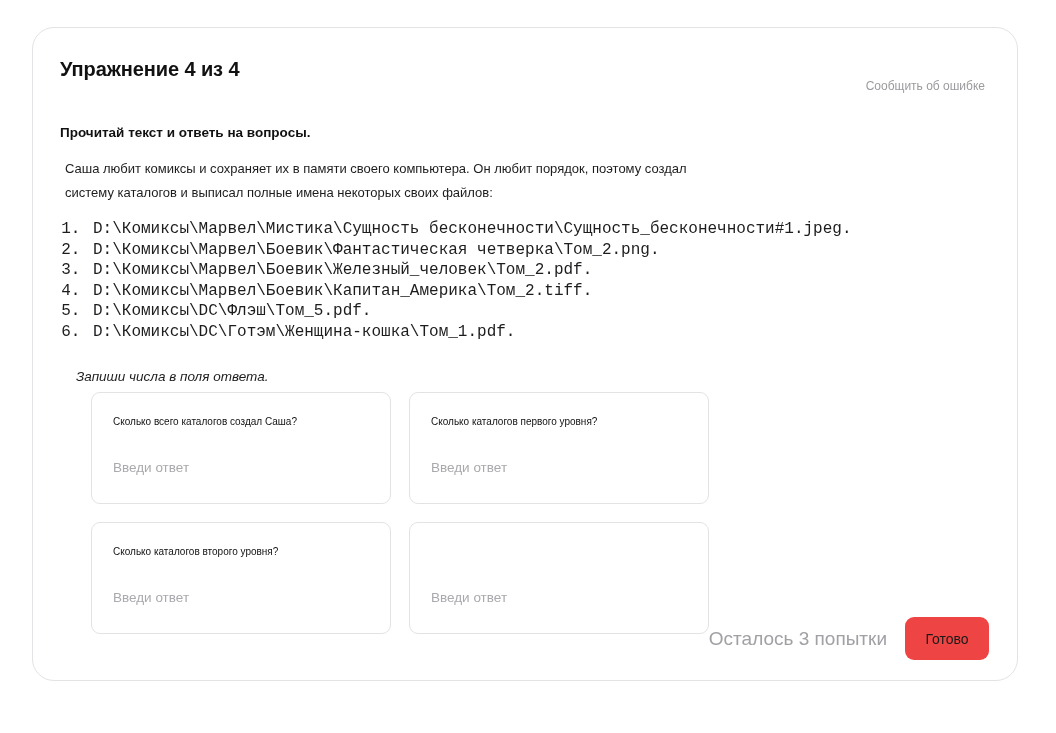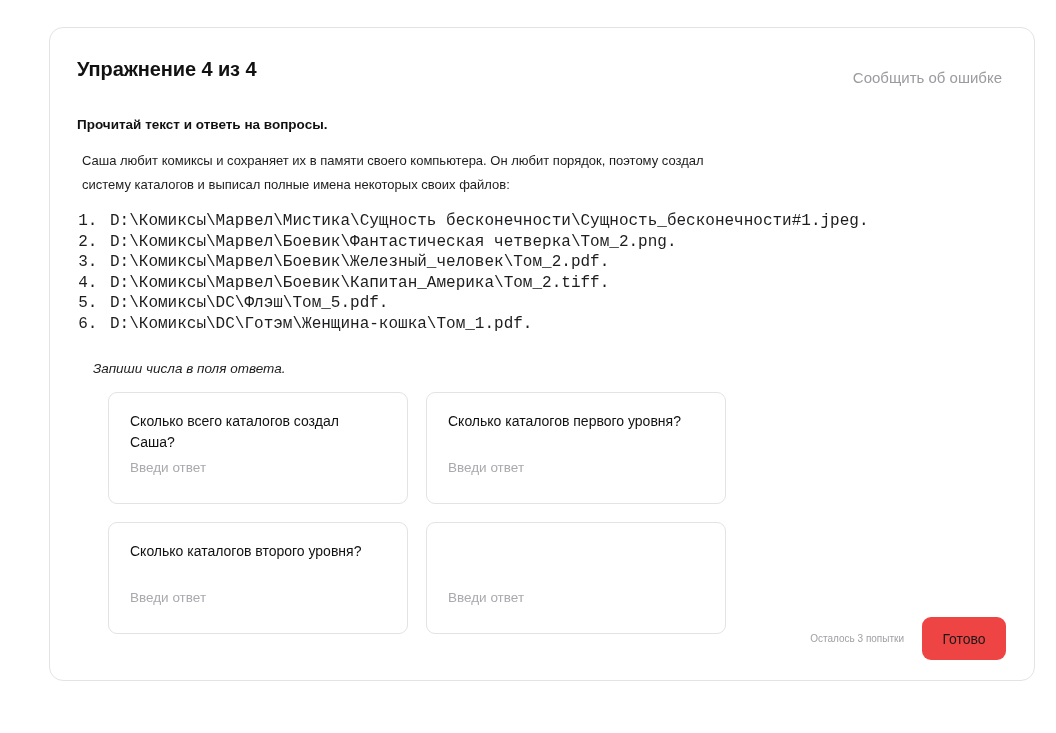--- a/index.html
+++ b/index.html
@@ -20,28 +20,28 @@
   .page {
     position: relative;
     width: 1056px;
     height: 733px;
     background: #ffffff;
   }
 
   
   .exercise-card {
     position: absolute;
-    left: 49px;
+    left: 32px;
     top: 27px;
     width: 986px;
     height: 654px;
     box-sizing: border-box;
     background: #ffffff;
     border: 1px solid #e3e3e6;
-    border-radius: 14px;
+    border-radius: 22px;
   }
 
   .card-inner {
     position: relative;
     width: 100%;
     height: 100%;
     box-sizing: border-box;
     padding: 28px 32px 0 27px;
   }
 
@@ -54,25 +54,25 @@
   }
   .exercise-title {
     font-size: 20px;
     font-weight: bold;
     letter-spacing: -0.1px;
     line-height: 26px;
     margin: 0;
     color: #111111;
   }
   .report-error {
-    font-size: 15px;
+    font-size: 12px;
     line-height: 20px;
     color: #9b9b9f;
     cursor: pointer;
-    margin-top: 12px;
+    margin-top: 20px;
     white-space: nowrap;
   }
 
   
   .instruction {
     font-size: 13.5px;
     font-weight: bold;
     line-height: 20px;
     margin: 27px 0 0 0;
     color: #111111;
@@ -126,21 +126,21 @@
     height: 112px;
     background: #ffffff;
     border: 1px solid #e3e3e6;
     border-radius: 9px;
     padding: 18px 20px 0 21px;
     position: relative;
     cursor: text;
   }
 
   .answer-question {
-    font-size: 14px;
+    font-size: 10px;
     line-height: 21px;
     color: #111111;
     margin: 0;
   }
 
   .answer-input {
     position: absolute;
     left: 21px;
     bottom: 25px;
     width: 250px;
@@ -161,21 +161,21 @@
   
   .card-footer {
     position: absolute;
     right: 28px;
     bottom: 20px;
     display: flex;
     align-items: center;
     gap: 18px;
   }
   .attempts-left {
-    font-size: 10px;
+    font-size: 19px;
     line-height: 20px;
     color: #a0a0a5;
     white-space: nowrap;
   }
   .submit-button {
     box-sizing: border-box;
     min-width: 84px;
     height: 43px;
     padding: 0 20px;
     background: #ef4444;

